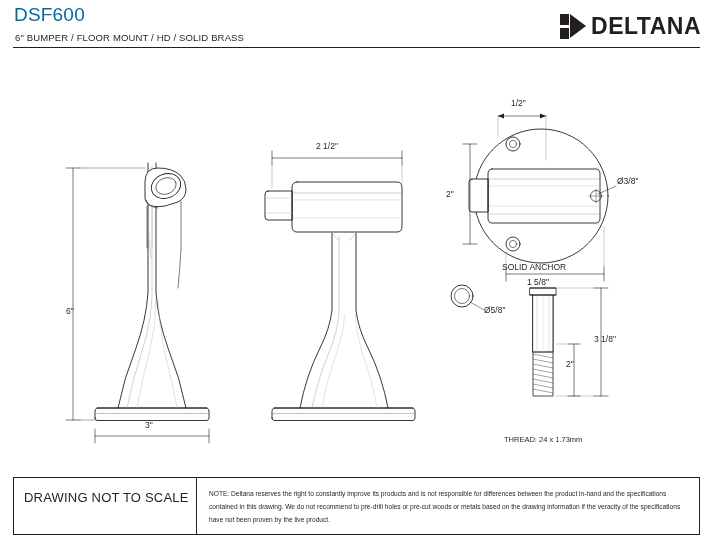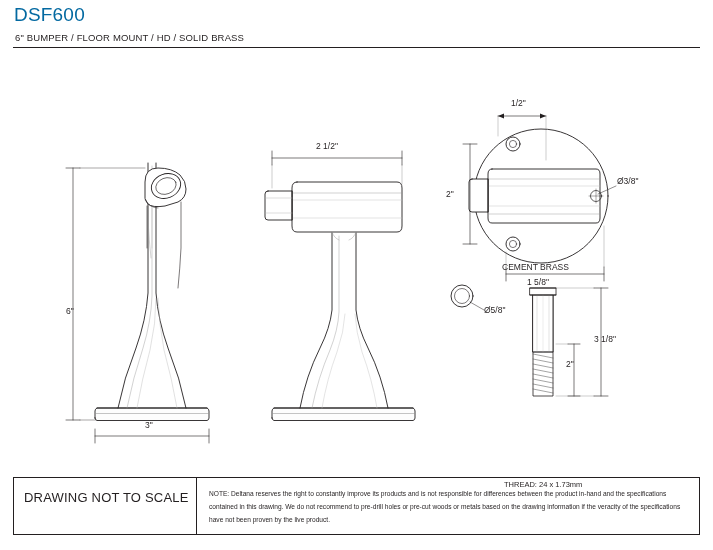--- a/index.html
+++ b/index.html
@@ -84,21 +84,21 @@
   }
   .canvas svg { display: block; }
 
   
   .lbl {
     position: absolute;
     font-size: 8.5px;
     color: #231f20;
     white-space: nowrap;
   }
-  .lbl-sm { font-size: 7.5px; margin-top: 45px; }
+  .lbl-sm { font-size: 7.5px; }
 
   
   .notebox {
     position: absolute;
     left: 13px; top: 477px;
     width: 687px; height: 58px;
     border: 1px solid #231f20;
     box-sizing: border-box;
   }
   .notebox .divider {
@@ -123,20 +123,28 @@
   }
 </style>
 </head>
 <body>
 
 <div class="page">
 
   <div class="hdr-title">DSF600</div>
   <div class="hdr-sub">6" BUMPER / FLOOR MOUNT / HD / SOLID BRASS</div>
 
+  <div class="brand">
+    <div class="brand-mark">
+      <div class="b1"></div>
+        <div class="b2"></div>
+        <div class="b3"></div>
+    </div>
+    <div class="brand-text">DELTANA</div>
+  </div>
   <div class="hdr-rule"></div>
 
   <div class="canvas">
     <svg width="713" height="420" viewBox="0 0 713 420" xmlns="http://www.w3.org/2000/svg">
       <g fill="none" stroke="#231f20" stroke-width="0.9" stroke-linejoin="round" stroke-linecap="round">
 
         <g>
 
           <path d="M95 370 L95 363 Q95 361 97 360 L207 360 Q209 361 209 363 L209 370 Q209 372 207 372.5 L97 372.5 Q95 372 95 370 Z" fill="#fdfdfd"></path>
           <path d="M97 360 L207 360"></path>
@@ -293,21 +301,21 @@
     <div class="lbl" style="left:66px; top:258px;">6"</div>
     <div class="lbl" style="left:145px; top:372px;">3"</div>
 
     <div class="lbl" style="left:316px; top:93px;">2 1/2"</div>
 
     <div class="lbl" style="left:511px; top:50px;">1/2"</div>
     <div class="lbl" style="left:446px; top:141px;">2"</div>
     <div class="lbl" style="left:617px; top:128px;">Ø3/8"</div>
     <div class="lbl" style="left:527px; top:229px;">1 5/8"</div>
 
-    <div class="lbl" style="left:502px; top:214px;">CEMENT BRASS</div>
+    <div class="lbl" style="left:502px; top:214px;">SOLID ANCHOR</div>
     <div class="lbl" style="left:484px; top:257px;">Ø5/8"</div>
     <div class="lbl" style="left:566px; top:311px;">2"</div>
     <div class="lbl" style="left:594px; top:286px;">3 1/8"</div>
     <div class="lbl lbl-sm" style="left:504px; top:387px;">THREAD: 24 x 1.73mm</div>
   </div>
 
   <div class="notebox">
     <div class="divider"></div>
     <div class="nts">DRAWING NOT TO SCALE</div>
     <div class="note-text">NOTE: Deltana reserves the right to constantly improve its products and is not responsible for differences between the product in-hand and the specifications contained in this drawing. We do not recommend to pre-drill holes or pre-cut woods or metals based on the drawing information if the veracity of the specifications have not been proven by the live product.</div>

